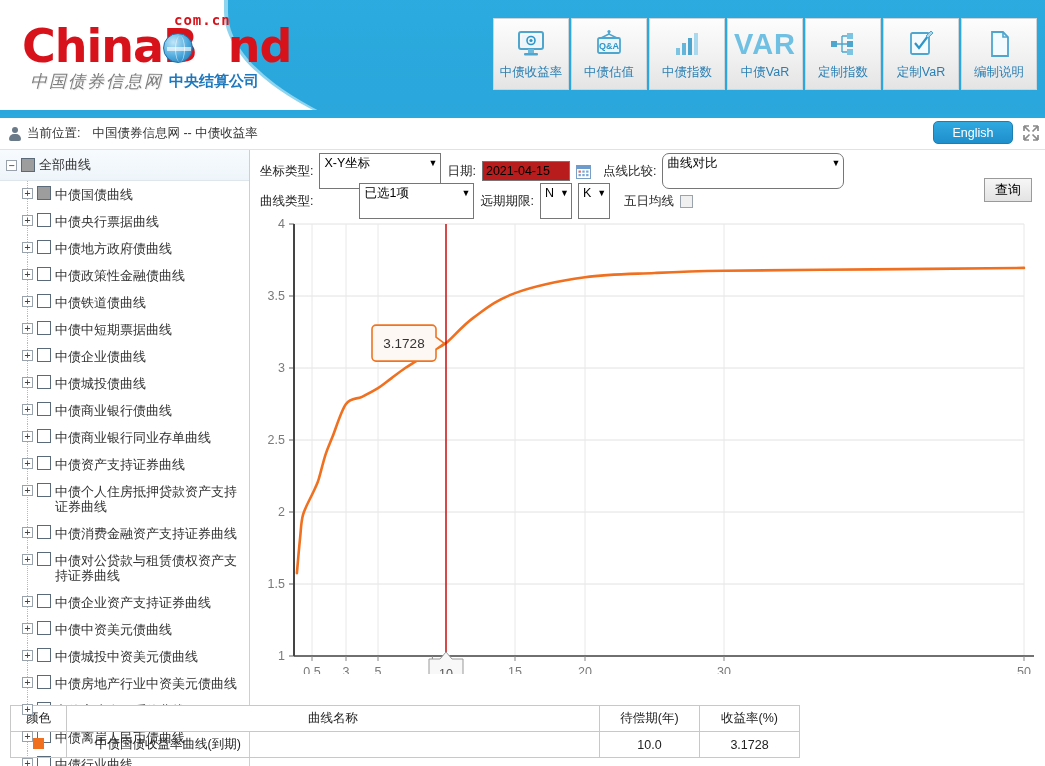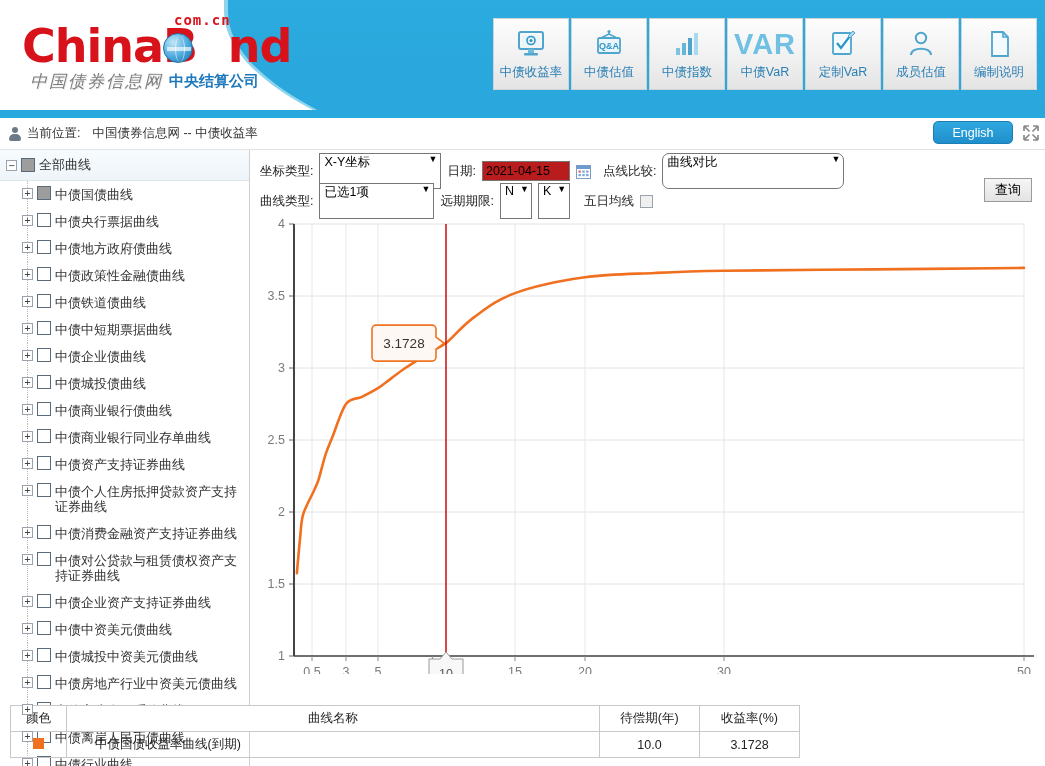--- a/index.html
+++ b/index.html
@@ -230,28 +230,28 @@
     font-size: 12.5px; color: #222;
   }
   .frow {
     display: flex; align-items: center;
     gap: 6px; height: 26px; margin-bottom: 4px;
   }
   .flabel { color:#222; white-space: nowrap; }
   .sel {
     height: 36px; border: 1px solid #767676;
     background: #fff; font-size: 12.5px; color: #000;
-    display: flex; justify-content: space-between;
+    display: flex; align-items: center; justify-content: space-between;
     padding: 0 3px 16px 4px;
     font-family: "Liberation Sans", sans-serif;
     cursor: pointer;
   }
   .sel .arrow { font-size: 9px; color: #000; margin-left: 6px; }
   .sel-coord { width: 122px; }
-  .sel-curvetype { width: 115px; }
+  .sel-curvetype { width: 115px; margin-left: 40px; }
   .sel-compare { width: 182px; border-radius: 7px; }
   .sel-n { width: 32px; }
   .sel-k { width: 32px; }
   .date-input {
     width: 88px; height: 20px;
     border: 1px solid #767676; background: #b91c1c;
     font-size: 12.5px; color: #000; padding: 0 3px;
     line-height: 18px;
   }
   .cal-icon {
@@ -364,41 +364,44 @@
       <div class="nav-label">中债指数</div>
     </div>
 
     <div class="navbtn">
       <div class="nav-ico">
         <span class="var-text">VAR</span>
       </div>
       <div class="nav-label">中债VaR</div>
     </div>
 
+    <div class="navbtn">
+      <div class="nav-ico">
+        <svg width="30" height="28" viewBox="0 0 30 28">
+          <rect x="3" y="11" width="6" height="6" fill="#4ea5ce"></rect>
+          <rect x="19" y="3" width="6" height="6" fill="#7cc4e2"></rect>
+          <rect x="19" y="11" width="6" height="6" fill="#4ea5ce"></rect>
+          <rect x="19" y="19" width="6" height="6" fill="#7cc4e2"></rect>
+          <path d="M9 14 H14 M14 6 V22 M14 6 H19 M14 14 H19 M14 22 H19" stroke="#4ea5ce" stroke-width="1.4" fill="none"></path>
+        </svg>
+      </div>
+      <div class="nav-label">定制指数</div>
+    </div>
 
     <div class="navbtn">
       <div class="nav-ico">
         <svg width="30" height="28" viewBox="0 0 30 28">
           <rect x="5" y="3" width="18" height="21" rx="1.5" fill="#f4fbfe" stroke="#4ea5ce" stroke-width="1.8"></rect>
           <path d="M9 13 L13 18 L22 6" fill="none" stroke="#2f95c6" stroke-width="2.2"></path>
           <path d="M20 6 L25 1 L27 3 L22 8 Z" fill="#a8d9ee" stroke="#4ea5ce" stroke-width="1"></path>
         </svg>
       </div>
       <div class="nav-label">定制VaR</div>
     </div>
 
-    <div class="navbtn">
-      <div class="nav-ico">
-        <svg width="30" height="28" viewBox="0 0 30 28">
-          <circle cx="15" cy="8" r="5.2" fill="none" stroke="#4ea5ce" stroke-width="2"></circle>
-          <path d="M5 25 C5 16.5 25 16.5 25 25" fill="none" stroke="#4ea5ce" stroke-width="2"></path>
-        </svg>
-      </div>
-      <div class="nav-label">成员估值</div>
-    </div>
 
     <div class="navbtn">
       <div class="nav-ico">
         <svg width="30" height="28" viewBox="0 0 30 28">
           <path d="M8 2 H19 L24 7 V26 H8 Z" fill="#f4fbfe" stroke="#4ea5ce" stroke-width="1.8"></path>
           <path d="M19 2 V7 H24" fill="none" stroke="#4ea5ce" stroke-width="1.6"></path>
         </svg>
       </div>
       <div class="nav-label">编制说明</div>
     </div>

